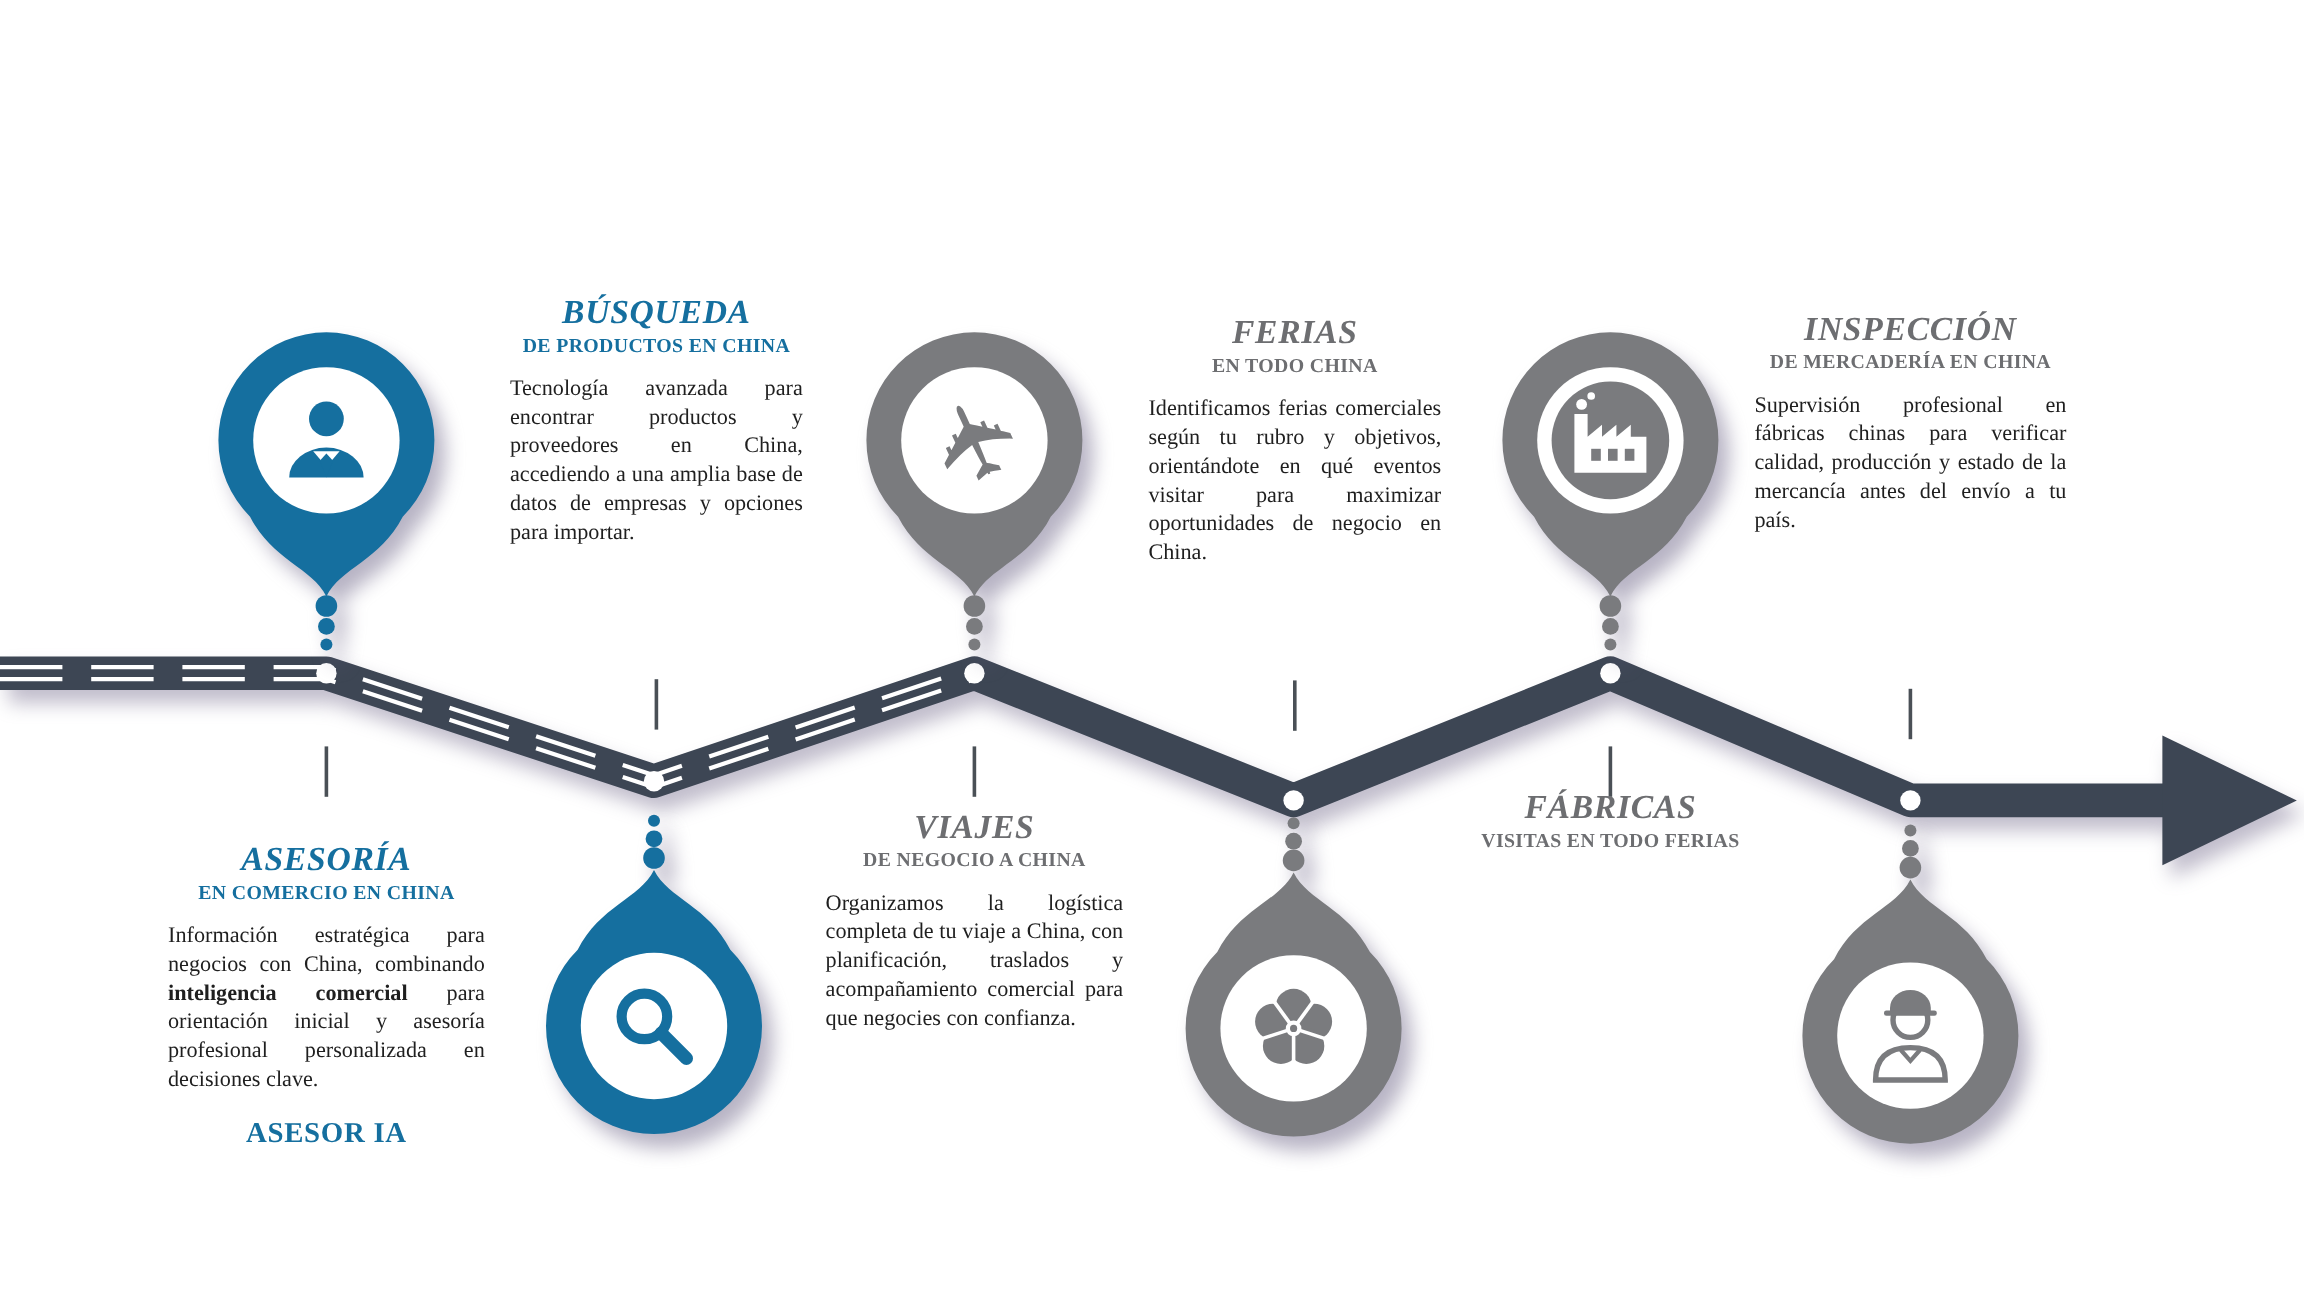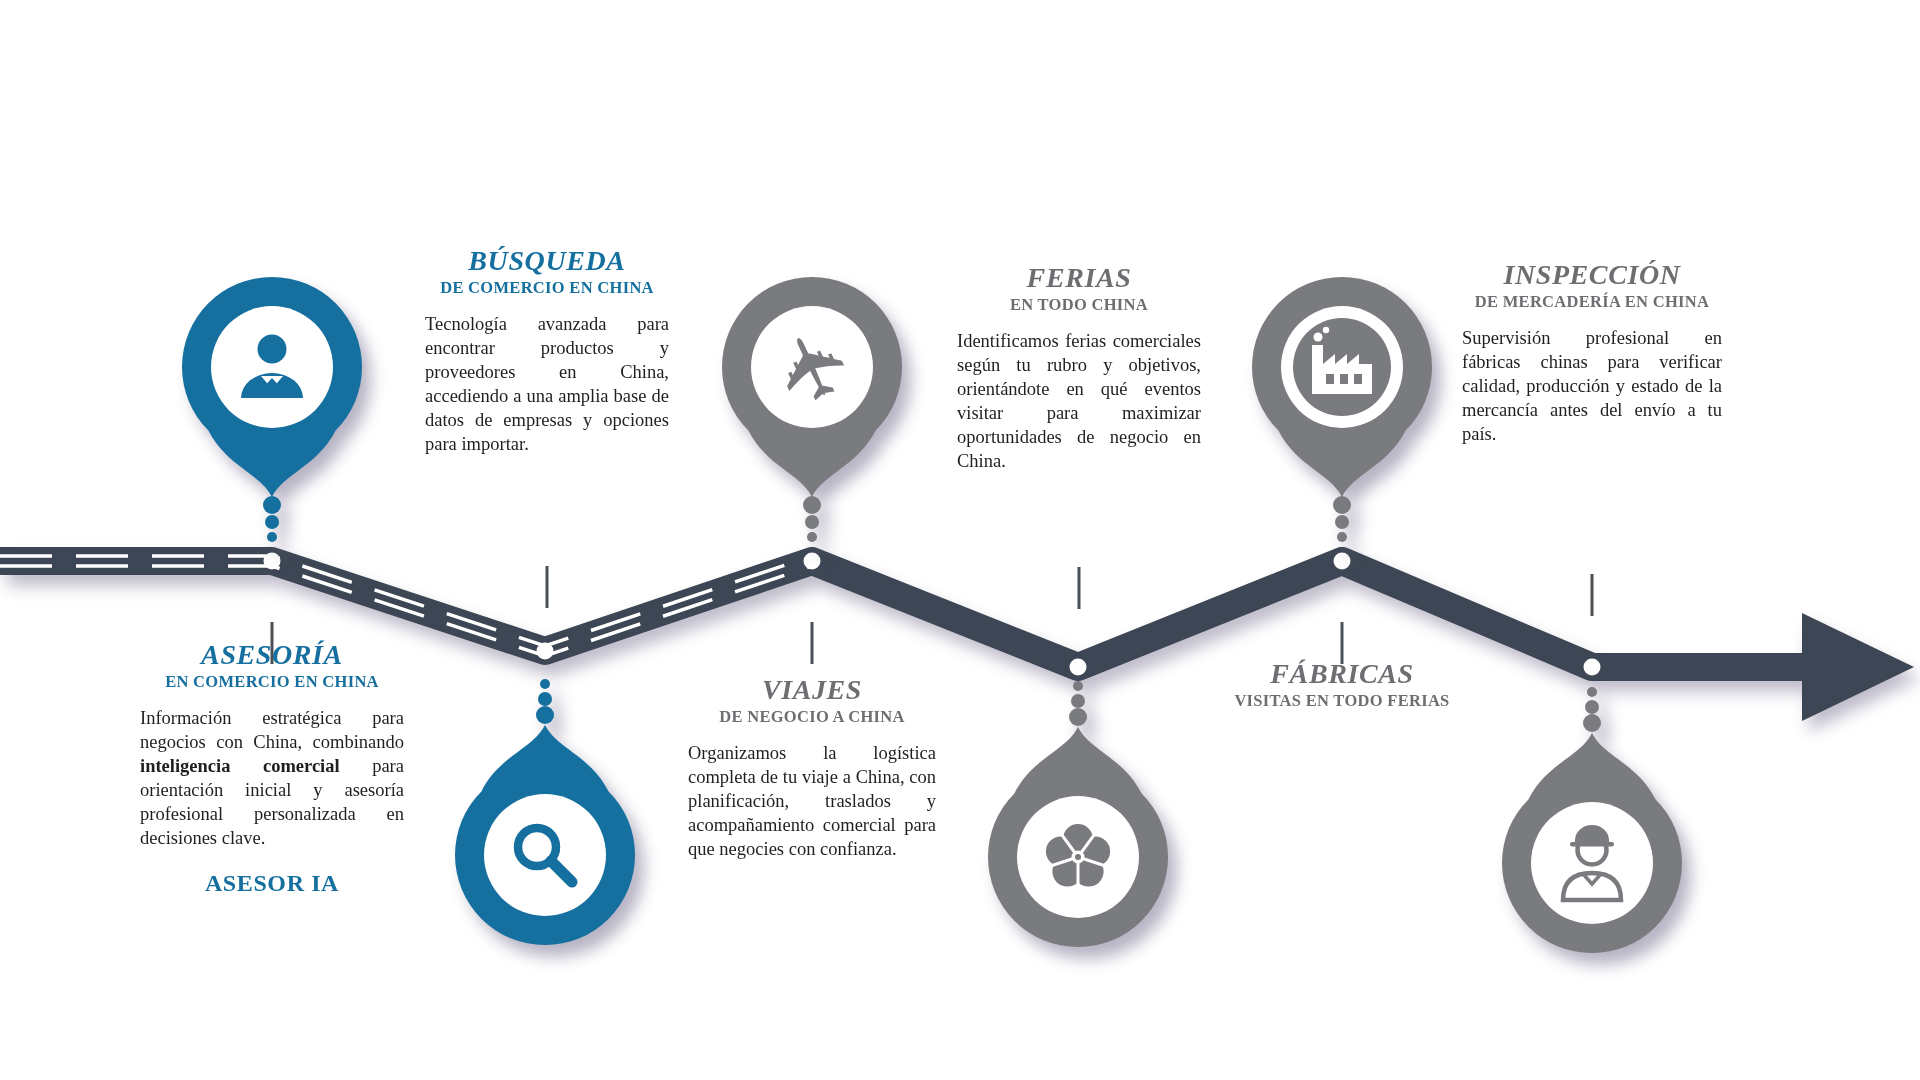--- a/index.html
+++ b/index.html
@@ -148,30 +148,30 @@
       <g>
         <path d="M -29 37 Q -29 10 0 10 Q 29 10 29 37 Z" fill="#ffffff" stroke="#7a7b7e" stroke-width="4.5"></path>
         <circle cx="0" cy="-13" r="14.5" fill="#ffffff" stroke="#7a7b7e" stroke-width="4.5"></circle>
         <path d="M -17 -23 A 17 15 0 0 1 17 -23 L 17 -19 L -17 -19 Z" fill="#7a7b7e"></path>
         <rect x="-22" y="-21" width="44" height="4.5" rx="2" fill="#7a7b7e"></rect>
         <path d="M -8 12 L 0 21 L 8 12" fill="none" stroke="#7a7b7e" stroke-width="3.5"></path>
       </g>
     </g>
   </svg>
 
-  <section class="milestone" style="left:140px; top:640px; width:264px;">
+  <section class="milestone" style="left:140px; top:702px; width:264px;">
     <h2 class="blue">ASESORÍA</h2>
     <h3 class="blue">EN COMERCIO EN CHINA</h3>
     <p><span>Información estratégica para negocios con China, combinando </span><strong>inteligencia comercial</strong><span> para orientación inicial y asesoría profesional personalizada en decisiones clave.</span></p>
     <div class="footer-label blue">ASESOR IA</div>
   </section>
 
   <section class="milestone" style="left:425px; top:246px; width:244px;">
     <h2 class="blue">BÚSQUEDA</h2>
-    <h3 class="blue">DE COMERCIO EN CHINA</h3>
+    <h3 class="blue">DE PRODUCTOS EN CHINA</h3>
     <p>Tecnología avanzada para encontrar productos y proveedores en China, accediendo a una amplia base de datos de empresas y opciones para importar.</p>
   </section>
 
   <section class="milestone" style="left:957px; top:263px; width:244px;">
     <h2 class="gray">FERIAS</h2>
     <h3 class="gray">EN TODO CHINA</h3>
     <p>Identificamos ferias comerciales según tu rubro y objetivos, orientándote en qué eventos visitar para maximizar oportunidades de negocio en China.</p>
   </section>
 
   <section class="milestone" style="left:688px; top:675px; width:248px;">

